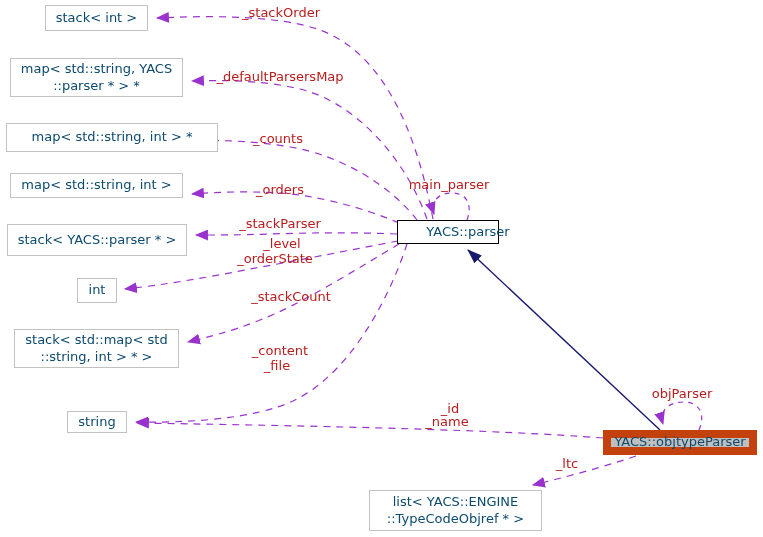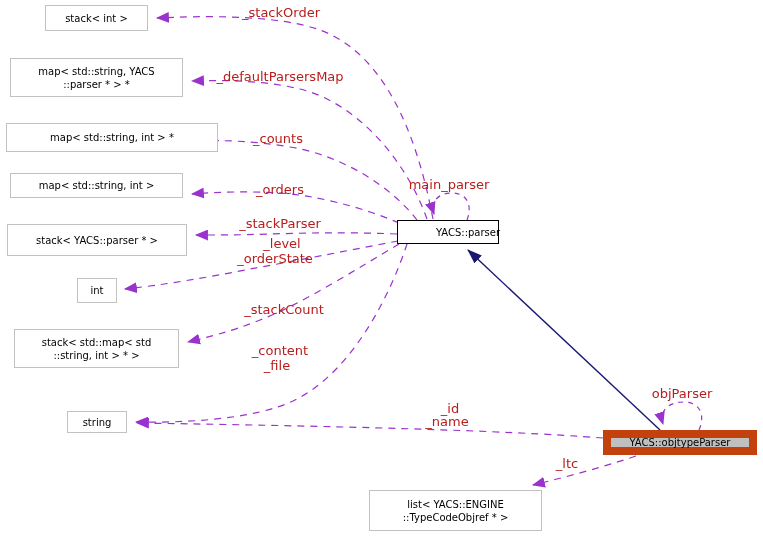--- a/index.html
+++ b/index.html
@@ -5,21 +5,21 @@
   html,body { margin:0; padding:0; background:#fff; }
   .canvas {
     position:relative; width:763px; height:537px; background:#ffffff;
     font-family:"DejaVu Sans","Liberation Sans",sans-serif; overflow:hidden;
   }
   .edge-layer { position:absolute; left:0; top:0; width:763px; height:537px; }
   .node {
     position:absolute; box-sizing:border-box;
     display:flex; flex-direction:column; align-items:center; justify-content:center;
     background:#ffffff; border:1px solid #c2c2c2;
-    font-size:10px; line-height:1.3; color:#000000; text-align:center; white-space:nowrap;
+    font-size:13px; line-height:1.3; color:#0c4a6e; text-align:center; white-space:nowrap;
   }
   .node.class-node { border:1px solid #000000; }
   .node.current-node { background:#bfbfbf; border:8px solid #c2410c; }
   .elabel {
     position:absolute; font-size:13px; line-height:1; color:#b91c1c;
     white-space:nowrap; transform:translateX(-50%);
   }
   
   .n-stackint  { left:45px;  top:5px;   width:103px; height:26px; }
   .n-mapsp     { left:10px;  top:58px;  width:173px; height:39px; }
@@ -33,21 +33,21 @@
   .n-objtype   { left:603px; top:430px; width:154px; height:25px; }
   .n-list      { left:369px; top:490px; width:173px; height:41px; }
   
   .l-stackorder  { left:281px; top:6px; }
   .l-dpm         { left:280px; top:70px; }
   .l-counts      { left:278px; top:132px; }
   .l-orders      { left:280px; top:183px; }
   .l-stackparser { left:280px; top:217px; }
   .l-level       { left:282px; top:237px; }
   .l-orderstate  { left:275px; top:252px; }
-  .l-stackcount  { left:284px; top:290px;margin-top:13px; }
+  .l-stackcount  { left:291px; top:290px; }
   .l-content     { left:280px; top:344px; }
   .l-file        { left:277px; top:359px; }
   .l-mainparser  { left:449px; top:178px; }
   .l-objparser   { left:682px; top:387px; }
   .l-id          { left:450px; top:402px; }
   .l-name        { left:447px; top:415px; }
   .l-ltc         { left:567px; top:457px; }
 </style>
 </head>
 <body>

